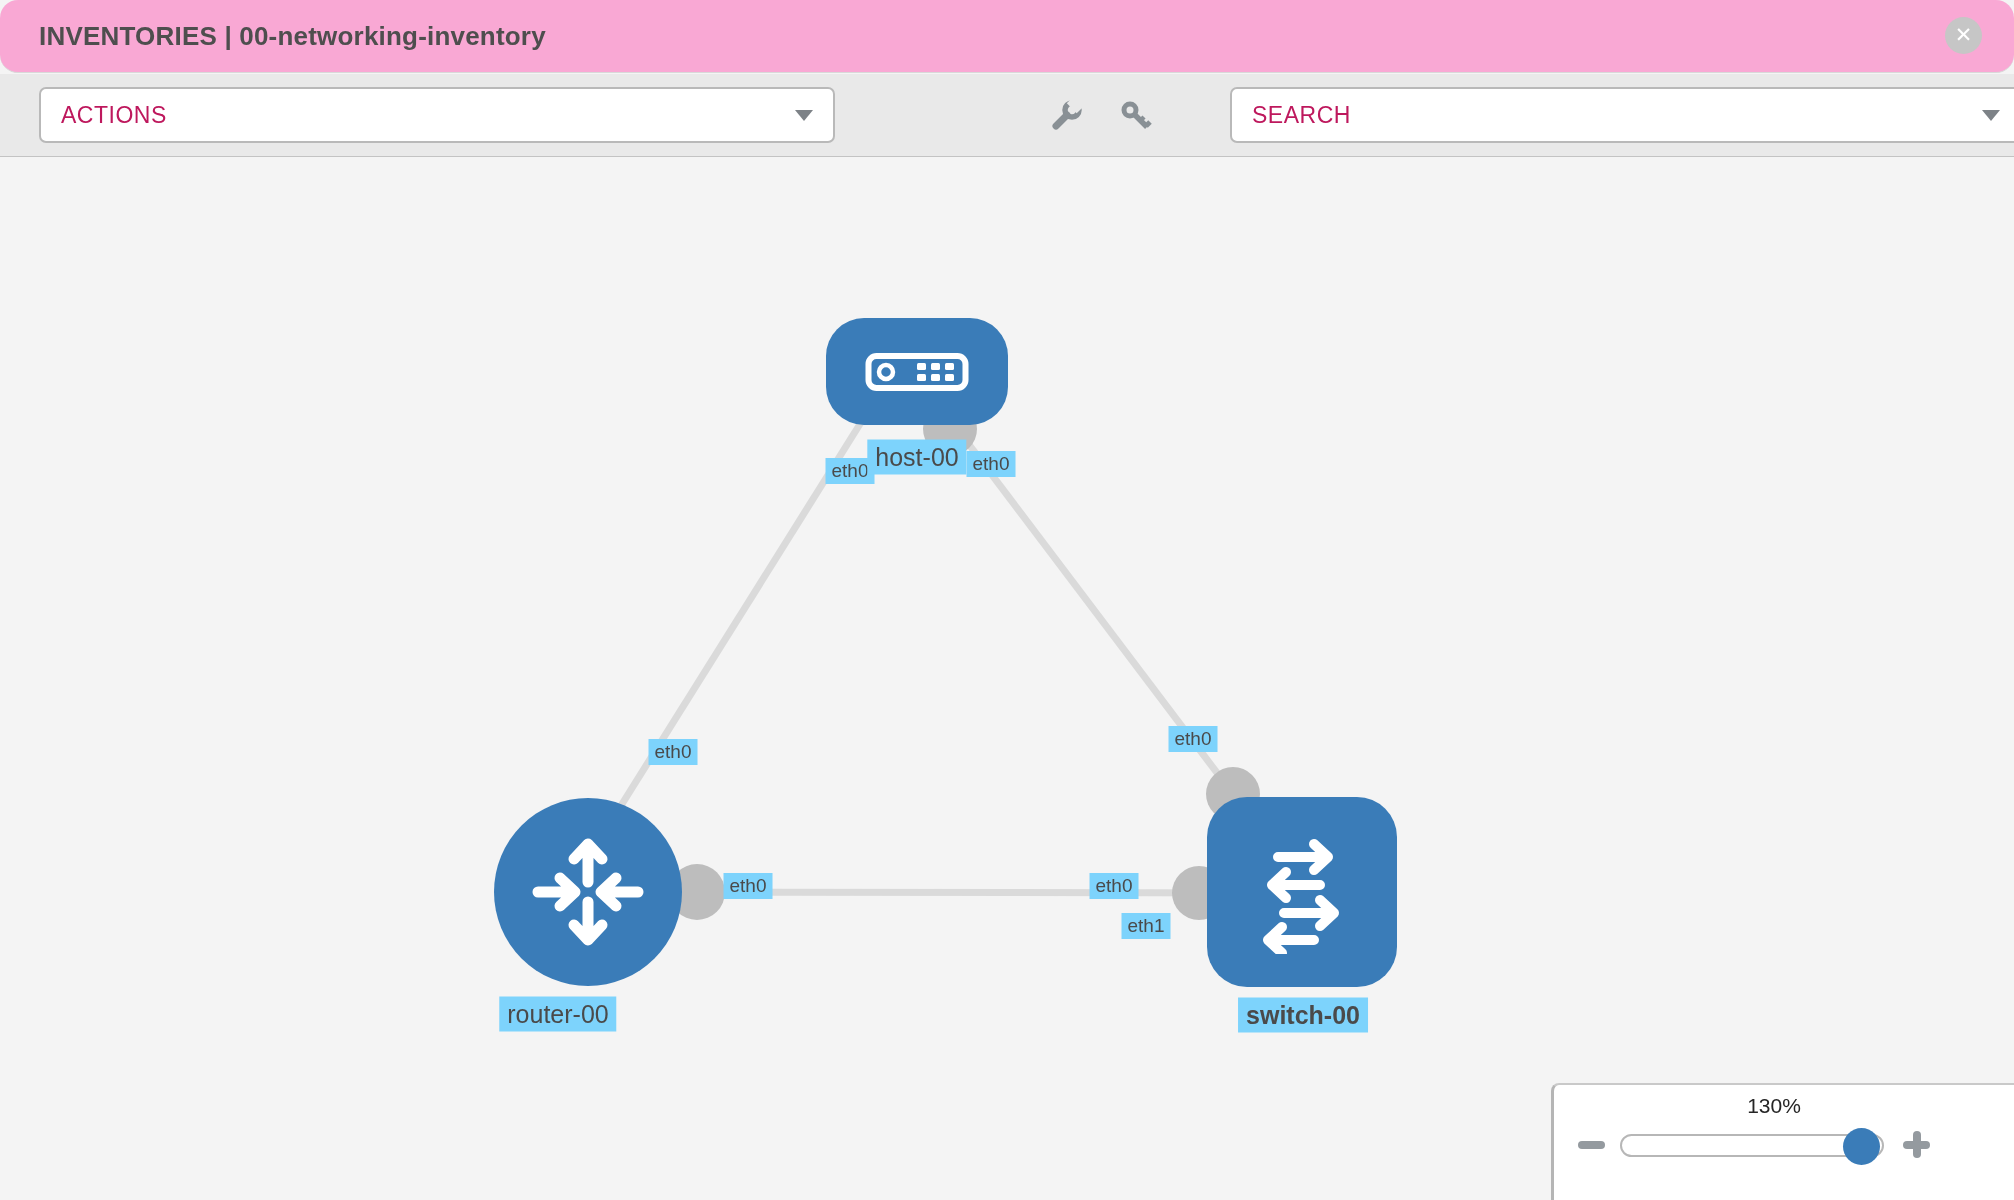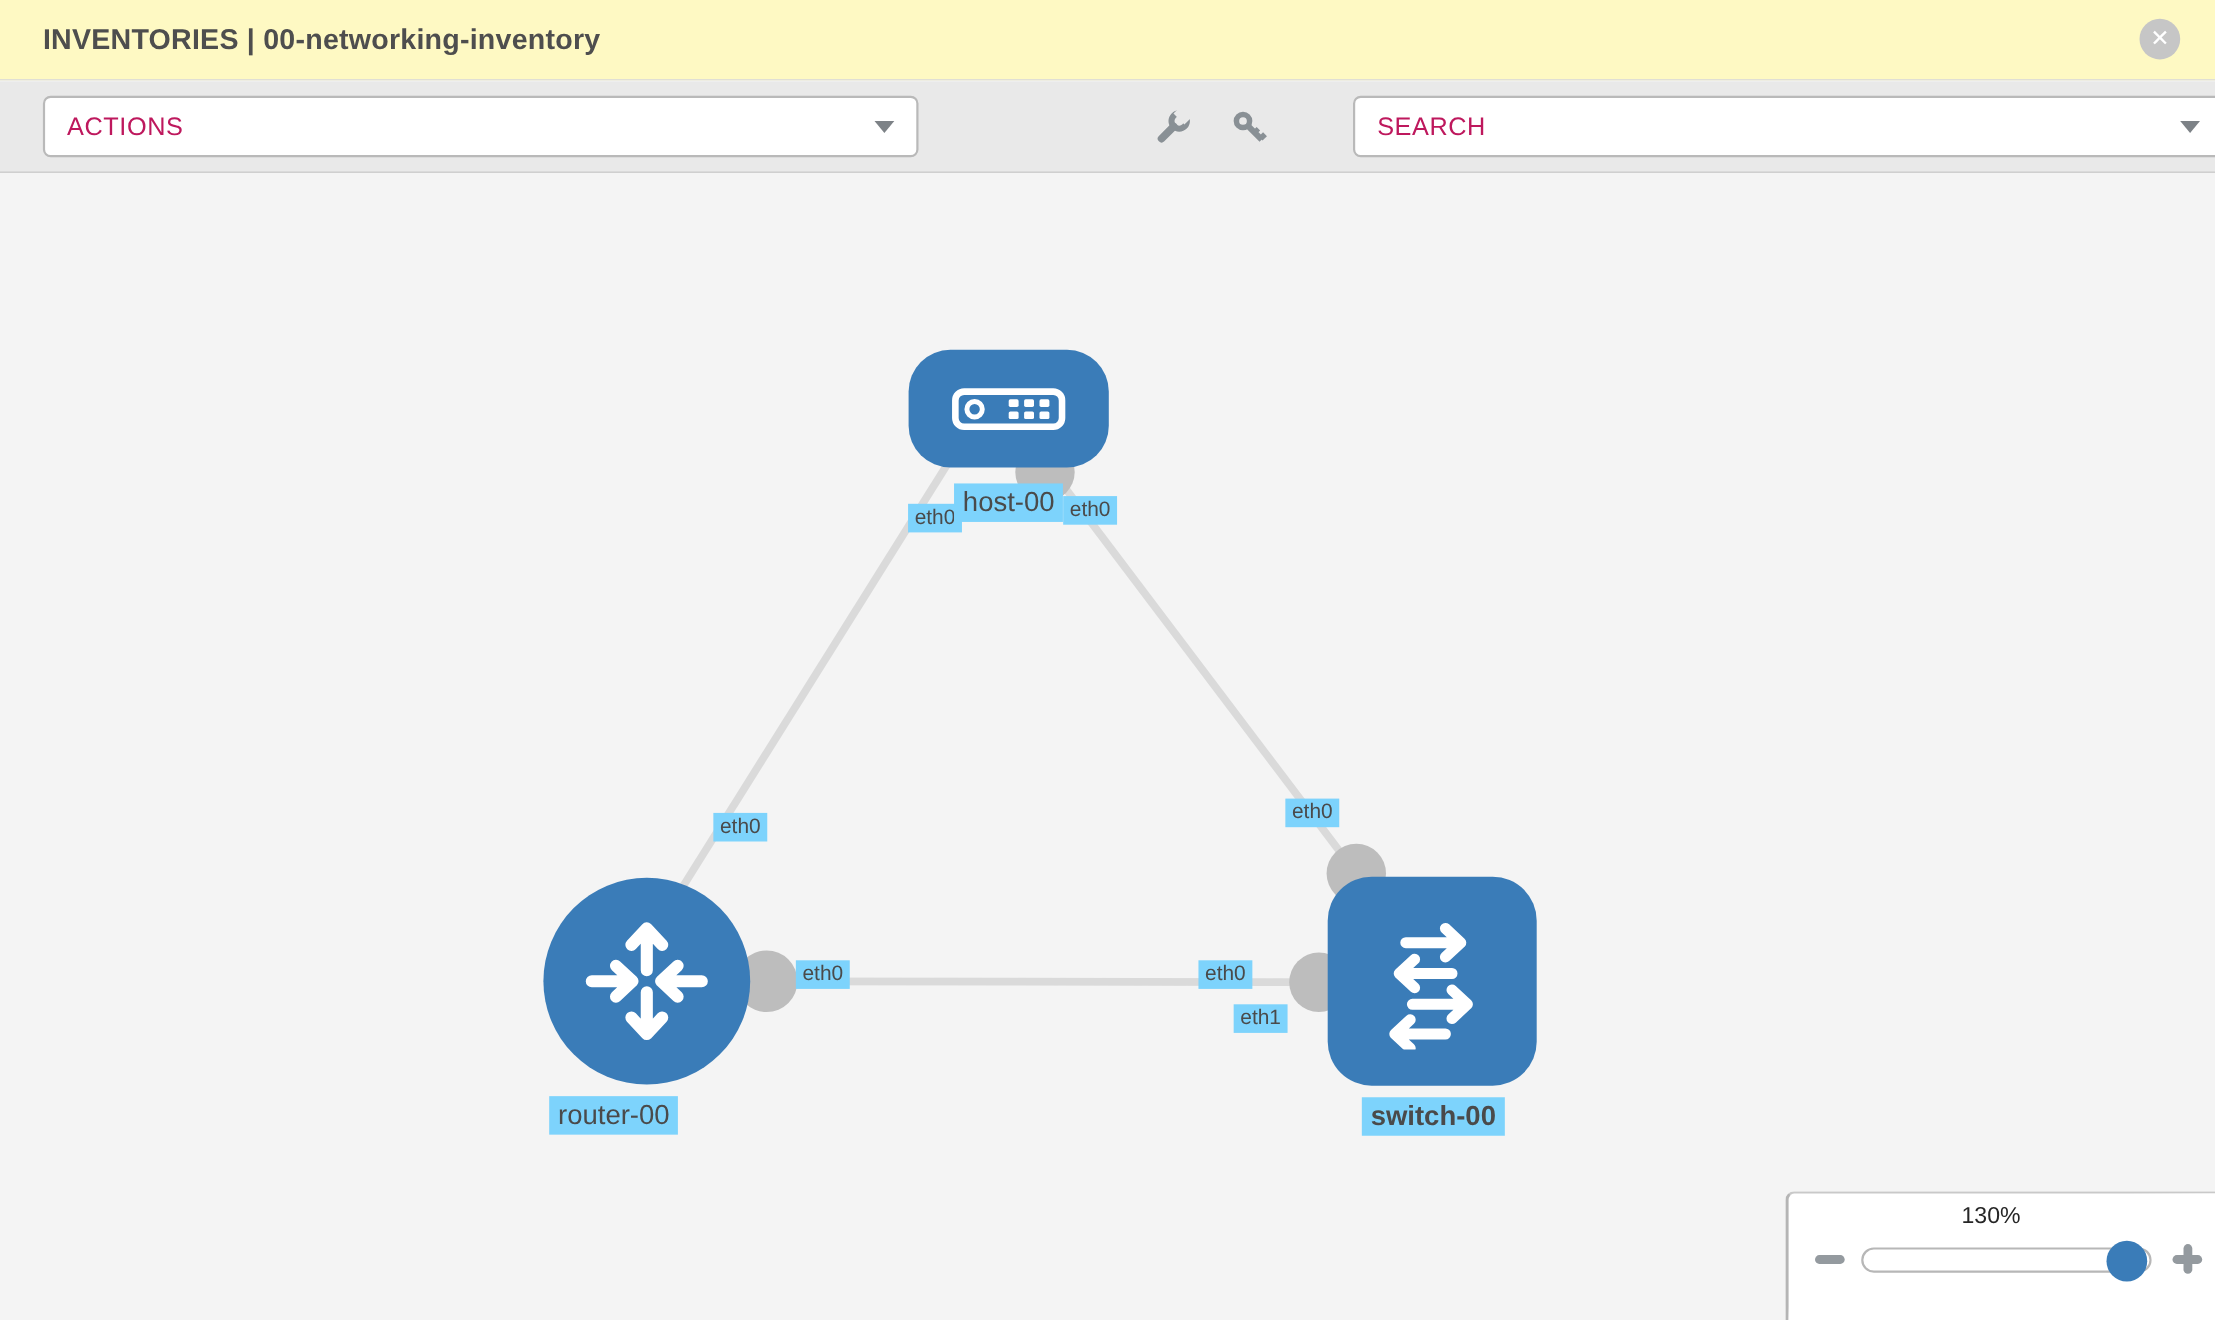--- a/index.html
+++ b/index.html
@@ -1,21 +1,21 @@
 <!DOCTYPE html>
 <html><head>
 <meta charset="utf-8">
 <style>
   * { margin:0; padding:0; box-sizing:border-box; }
   html,body { width:2014px; height:1200px; overflow:hidden;
     font-family:"Liberation Sans","DejaVu Sans",sans-serif; background:#f4f4f4; }
 
   
   .header { position:absolute; left:0; top:0; width:2014px; height:73px;
-    background:#fef9c3; border-bottom:1px solid #d9d9d9; }
+    background:#f9a8d4; border-bottom:1px solid #d9d9d9;border-radius:18px; }
   .page-title { position:absolute; left:39px; top:50%; transform:translateY(-50%);
     font-size:26px; font-weight:700; color:#4e4e4e; letter-spacing:.2px; }
   .close-btn { position:absolute; left:1945px; top:17px; width:37px; height:37px;
     border-radius:50%; background:#c6c6c6; cursor:pointer;
     display:flex; align-items:center; justify-content:center; }
   .close-btn .x { color:#ffffff; font-size:21px; font-weight:700; line-height:1;
     font-family:"DejaVu Sans",sans-serif; }
 
   
   .toolbar { position:absolute; left:0; top:74px; width:2014px; height:83px;
@@ -43,21 +43,21 @@
   .node.host   { left:826px; top:160px; width:182px; height:107px; border-radius:38px; }
   .node.router { left:494px; top:640px; width:188px; height:188px; border-radius:50%; }
   .node.switch { left:1207px; top:639px; width:190px; height:190px; border-radius:40px; }
 
   .chip { position:absolute; transform:translate(-50%,-50%); background:#7dd3fc;
     color:#4a4a4a; white-space:nowrap; z-index:3; }
   .chip.node-label { font-size:25px; padding:3px 8px; z-index:4; }
   .chip.if-label   { font-size:19px; padding:2px 6px; }
 
   
-  .zoom-panel { position:absolute; right:0; bottom:0; width:391px; height:117px;
+  .zoom-panel { position:absolute; right:0; bottom:0; width:463px; height:117px;
     background:#ffffff; border-top:2px solid #c9c9c9; border-left:3px solid #b5b5b5;
     border-top-left-radius:8px; z-index:5; }
   .zoom-level { position:absolute; left:0; right:20px; top:9px; text-align:center;
     font-size:21px; color:#262626; }
   .zoom-minus { position:absolute; left:24px; top:56px; width:27px; height:8px;
     border-radius:4px; background:#949a9f; cursor:pointer; }
   .zoom-plus { position:absolute; left:349px; top:56px; width:27px; height:8px;
     border-radius:4px; background:#949a9f; cursor:pointer; }
   .zoom-plus::after { content:""; position:absolute; left:10px; top:-10px;
     width:8px; height:27px; border-radius:4px; background:#949a9f; }

